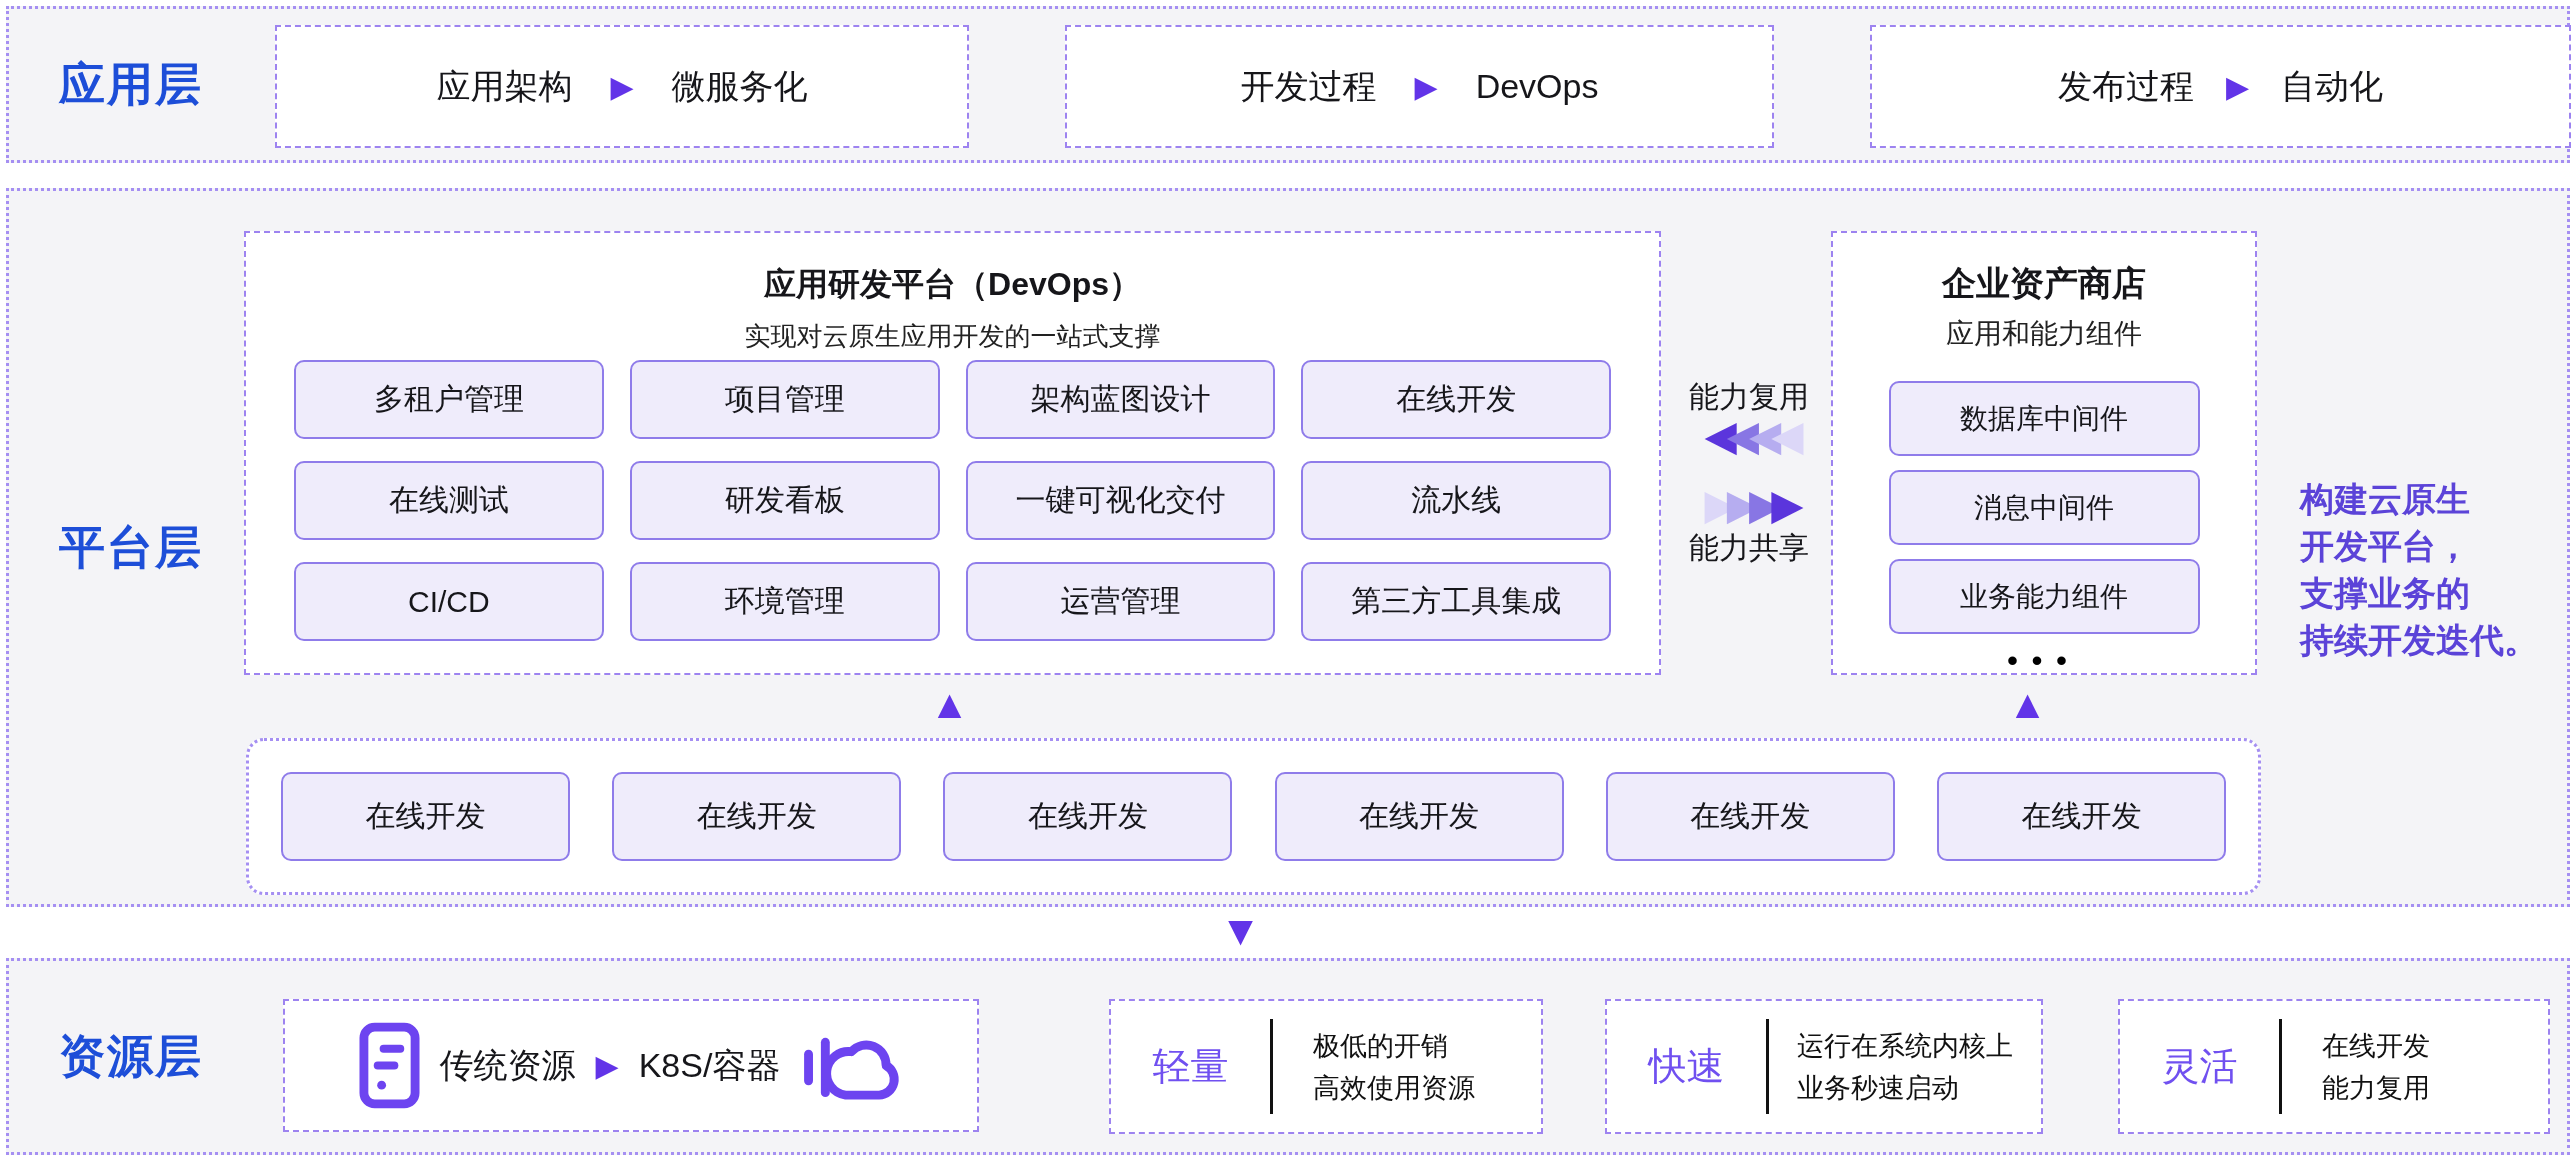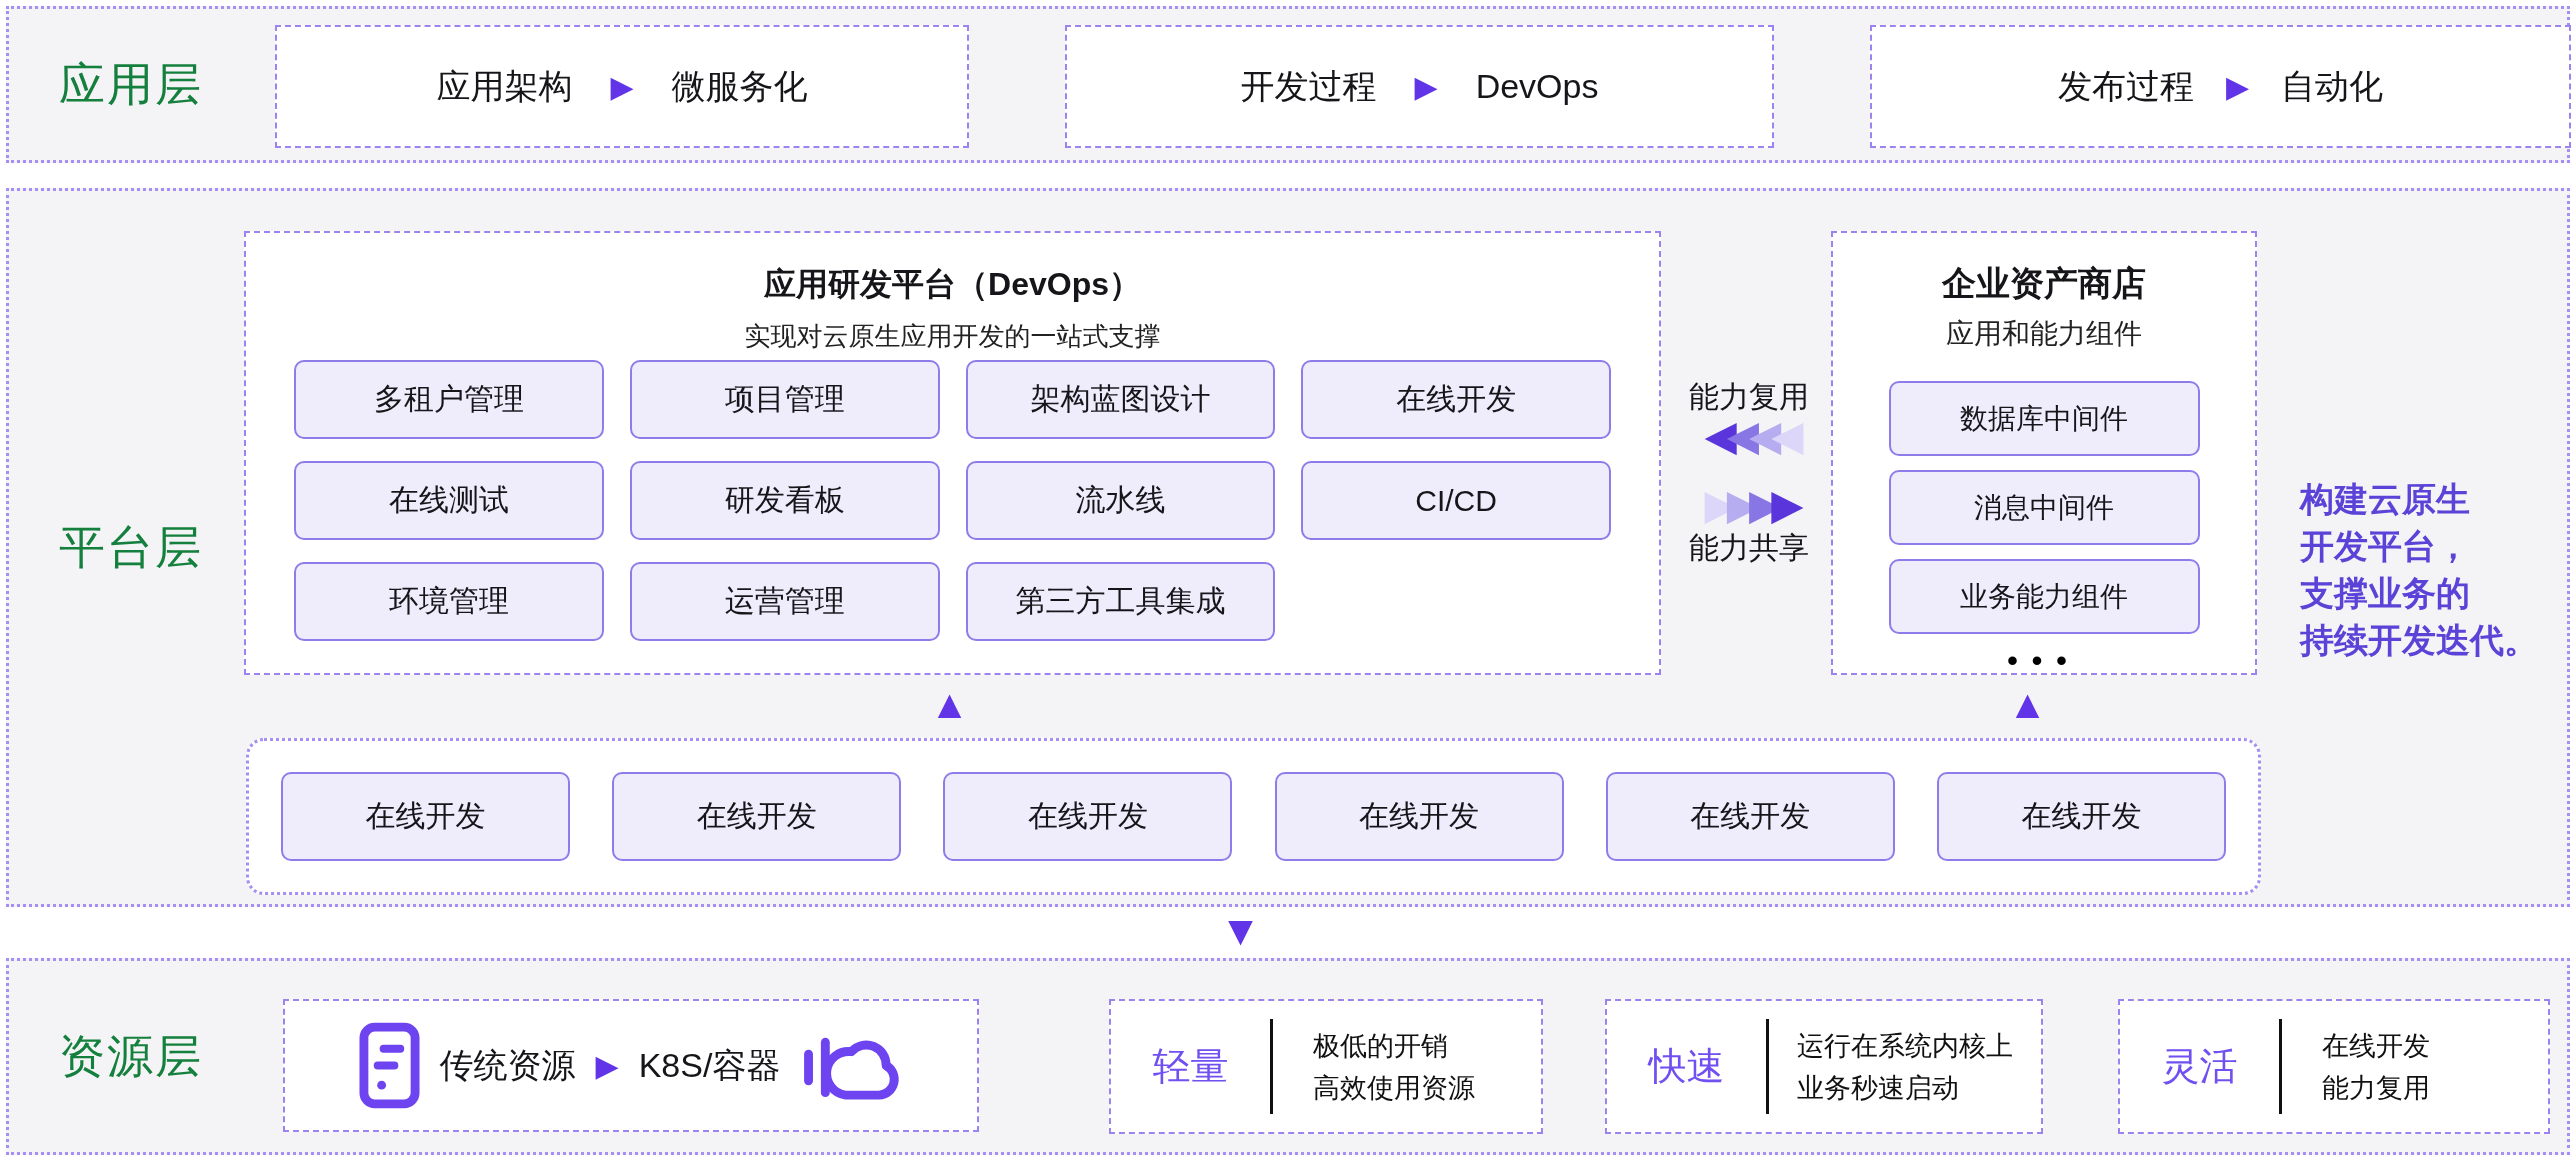--- a/index.html
+++ b/index.html
@@ -3,21 +3,21 @@
 <meta charset="utf-8">
 <style>
   html,body{margin:0;padding:0;}
   body{
     width:2576px;height:1161px;position:relative;background:#ffffff;
     font-family:"Liberation Sans","DejaVu Sans",sans-serif;color:#16161a;
     overflow:hidden;
   }
   .band{position:absolute;background:#f4f4f7;border:3px dotted #a58ff2;box-sizing:border-box;}
   .band-label{position:absolute;left:50px;top:0;bottom:0;display:flex;align-items:center;
-    font-size:46px;font-weight:normal;color:#15803d;letter-spacing:2px;}
+    font-size:46px;font-weight:bold;color:#1d4ed8;letter-spacing:2px;}
   .panel{position:absolute;background:#ffffff;border:2px dashed #9d83f0;box-sizing:border-box;}
   .flow-box{display:flex;align-items:center;justify-content:center;gap:38px;font-size:34px;}
   .tri{color:#6234e8;font-size:30px;line-height:1;}
   .panel-title{text-align:center;font-size:32px;font-weight:bold;margin-top:30px;}
   .panel-sub{text-align:center;font-size:26px;margin-top:12px;color:#222;}
   .chip{background:#efecfb;border:2px solid #8f7cea;border-radius:10px;
     display:flex;align-items:center;justify-content:center;font-size:30px;color:#16161a;box-sizing:border-box;}
   .cap-grid{position:absolute;left:48px;right:48px;top:127px;display:grid;
     grid-template-columns:repeat(4,1fr);column-gap:26px;row-gap:22px;}
   .cap-grid .chip{height:79px;}
@@ -76,20 +76,21 @@
   <div class="panel" style="left:235px;top:40px;width:1417px;height:444px;">
     <div class="panel-title">应用研发平台（DevOps）</div>
     <div class="panel-sub">实现对云原生应用开发的一站式支撑</div>
     <div class="cap-grid">
       <div class="chip">多租户管理</div>
       <div class="chip">项目管理</div>
       <div class="chip">架构蓝图设计</div>
       <div class="chip">在线开发</div>
       <div class="chip">在线测试</div>
       <div class="chip">研发看板</div>
+      <div class="chip">一键可视化交付</div>
       <div class="chip">流水线</div>
       <div class="chip">CI/CD</div>
       <div class="chip">环境管理</div>
       <div class="chip">运营管理</div>
       <div class="chip">第三方工具集成</div>
     </div>
   </div>
 
   <div class="bridge-label" style="top:186px;">能力复用</div>
   <div class="arrow-row" style="top:224px;">

